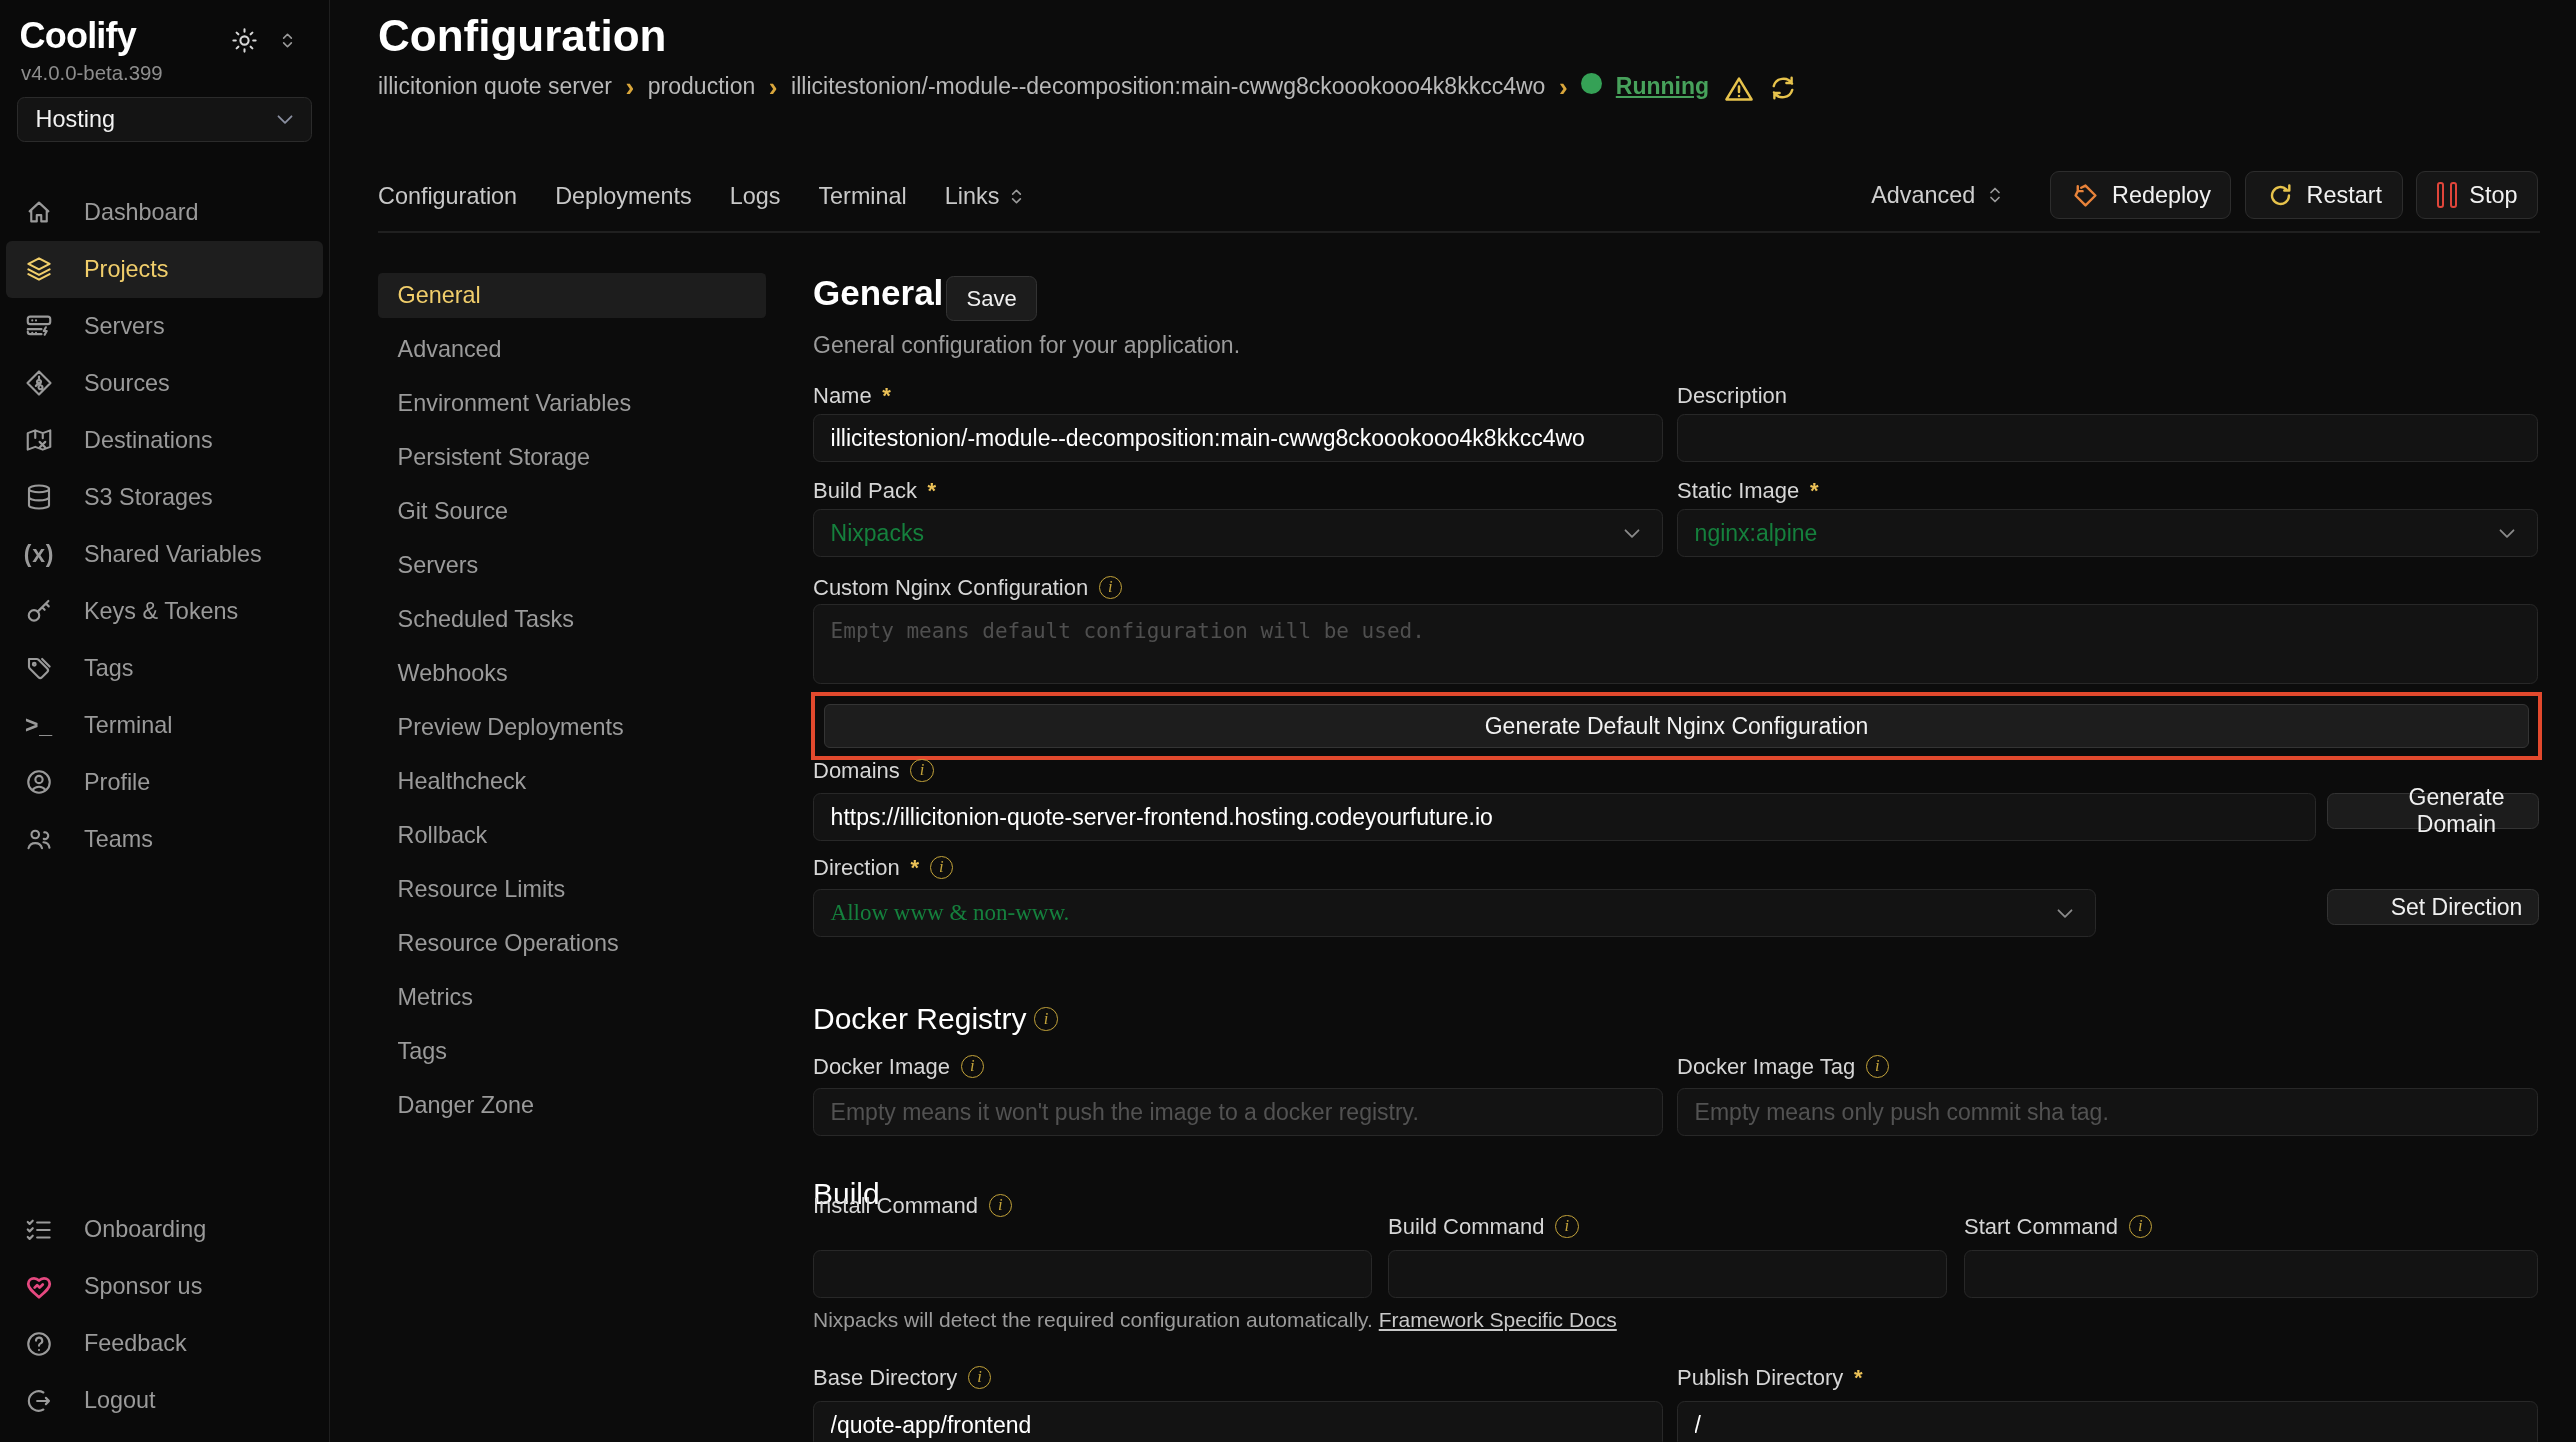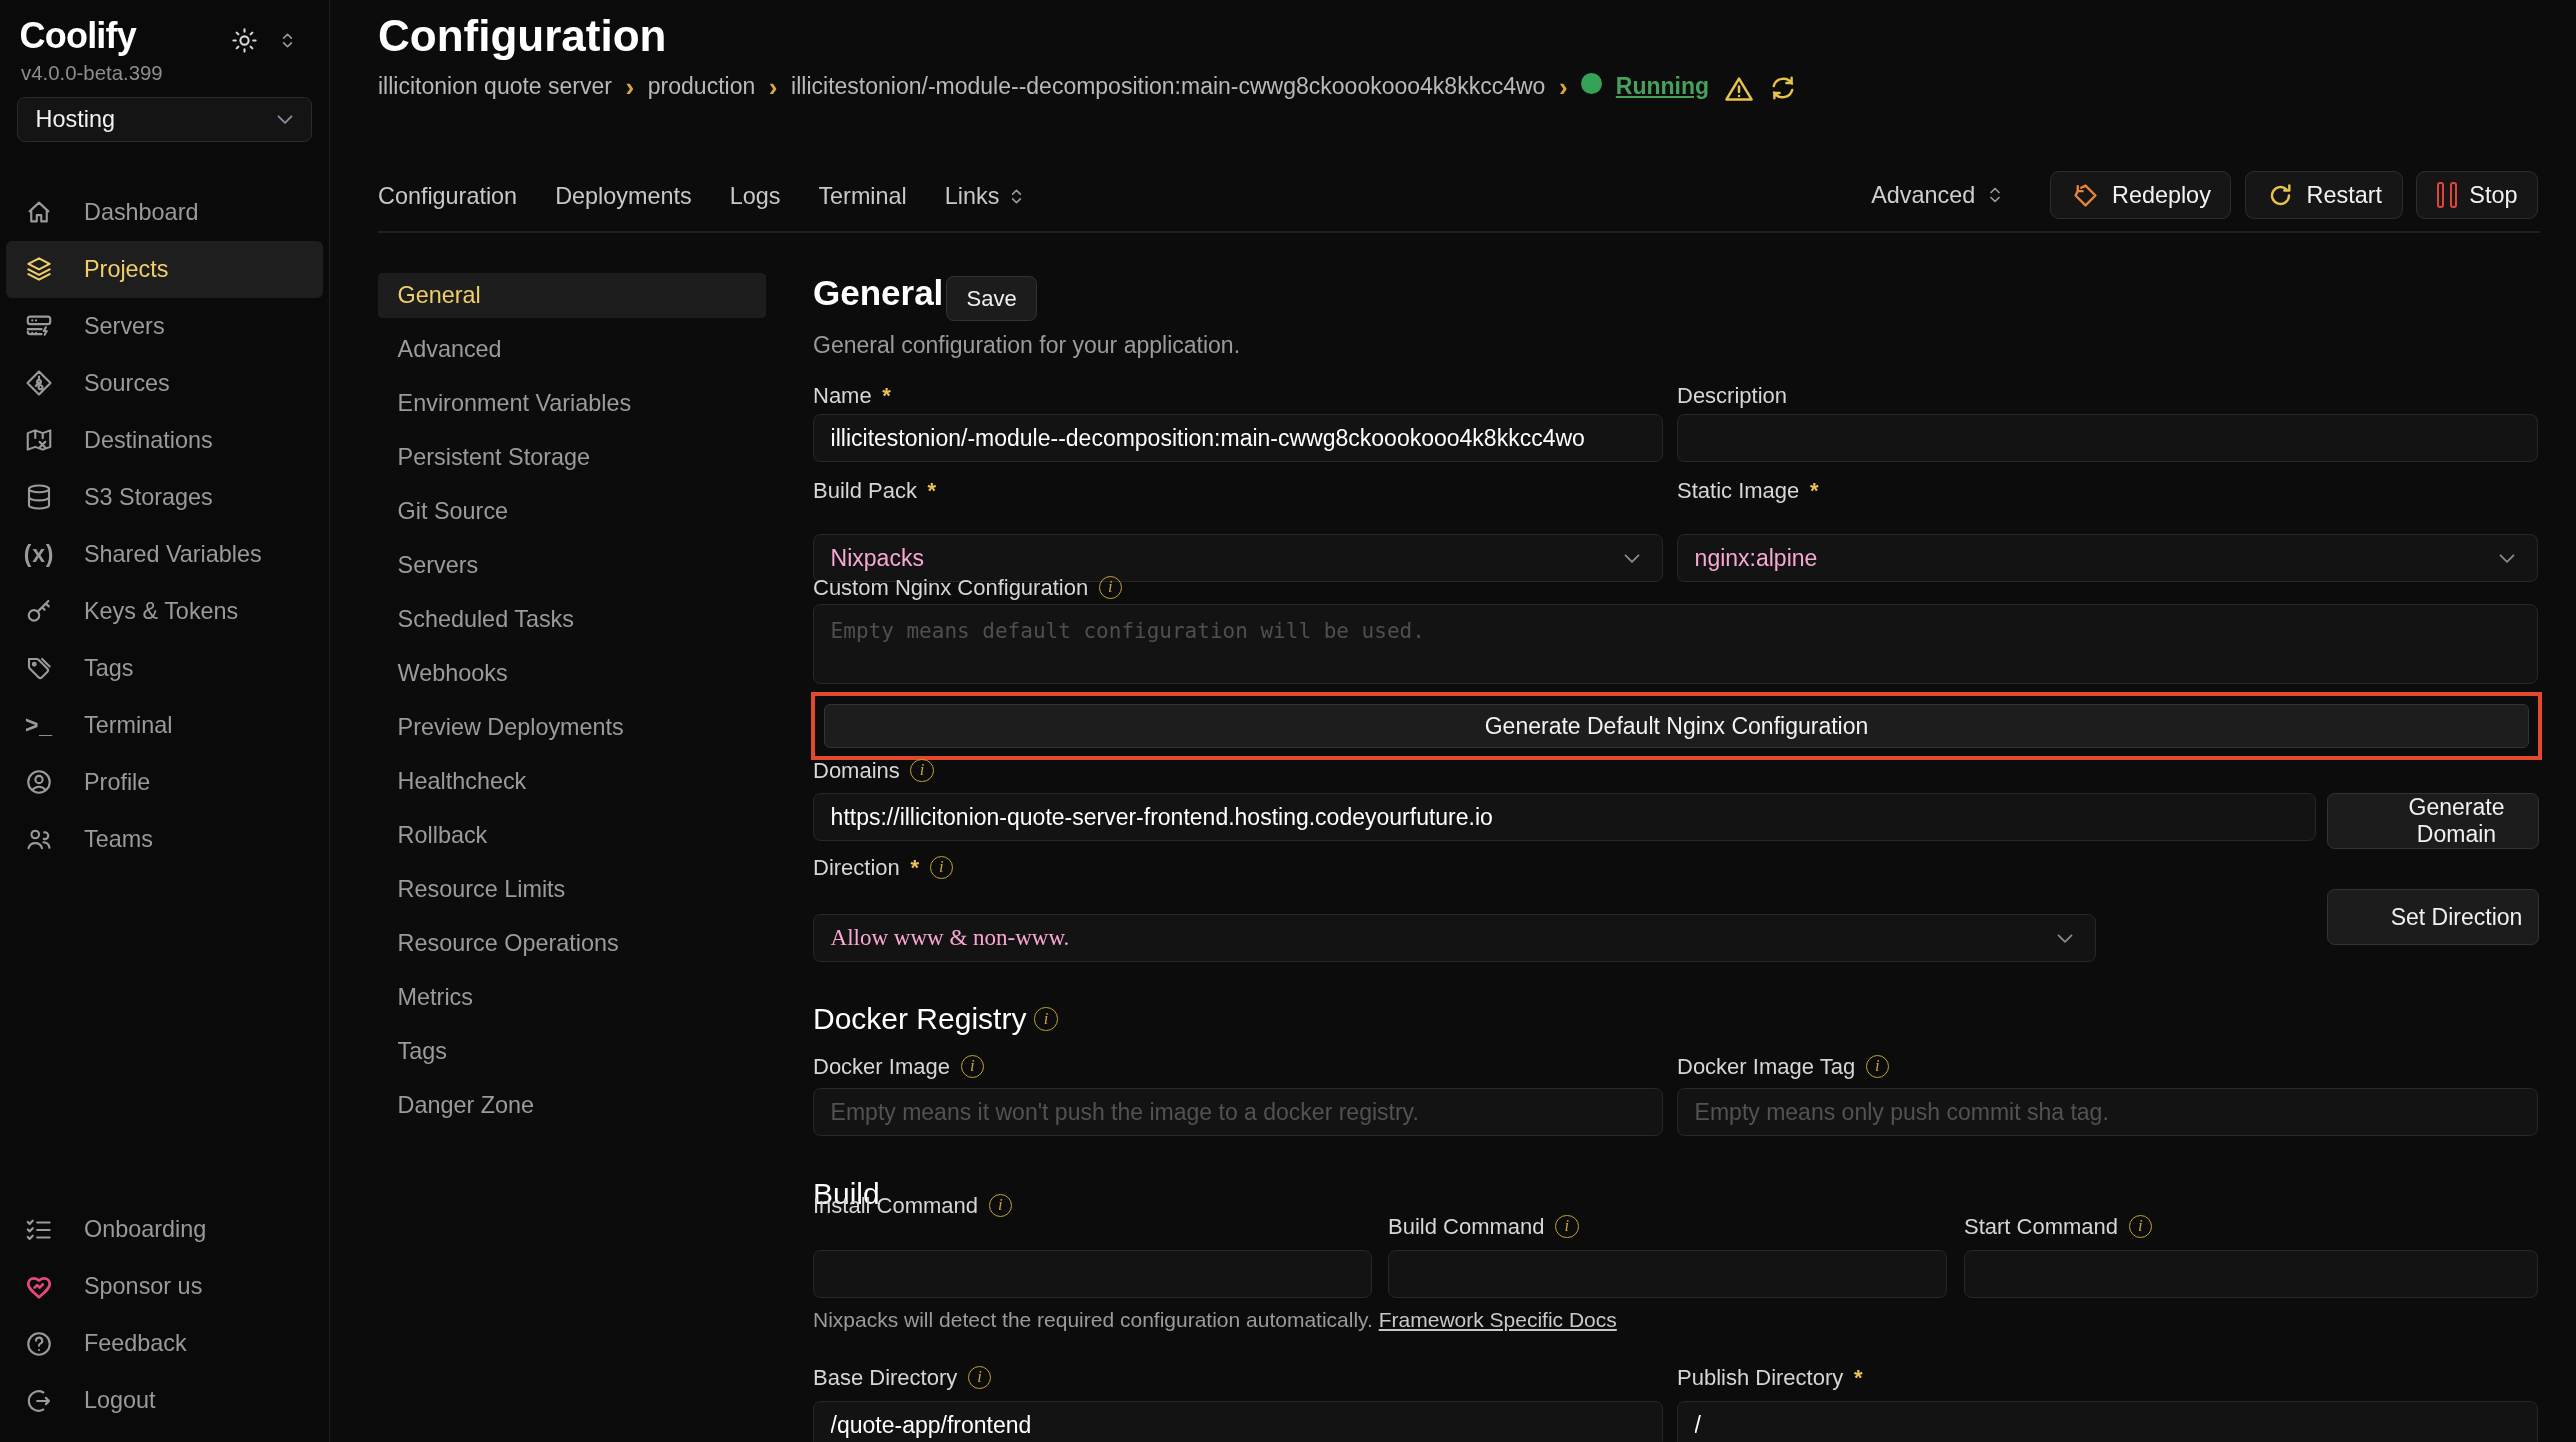--- a/index.html
+++ b/index.html
@@ -79,34 +79,34 @@
   .lbl { position:absolute; display:flex; align-items:center; gap:10.6px; font-size:22px; color:#d6d6d6; height:27px; }
   .req { color:#ecc257; font-weight:bold; }
   .info { width:23.4px; height:23.4px; border:1.5px solid #c3a33a; border-radius:50%; color:#c3a33a;
     font-size:16.6px; display:flex; align-items:center; justify-content:center;
     font-family:"Liberation Serif", serif; font-style:italic; flex:0 0 23.4px; }
 
   .inp { position:absolute; height:48px; background:#131313; border:1.5px solid #282828; border-radius:7.6px;
     padding:0 16.6px; font-size:23px; color:#ffffff; font-family:"Liberation Sans", sans-serif; outline:none; }
   .inp::placeholder { color:#525252; }
   .sel { position:absolute; height:48px; background:#131313; border:1.5px solid #282828; border-radius:7.6px;
-    display:flex; align-items:center; padding:0 16.6px; font-size:23px; color:#f9a8d4; cursor:pointer;margin-top:25px; }
+    display:flex; align-items:center; padding:0 16.6px; font-size:23px; color:#15803d; cursor:pointer; }
   .sel .chev { position:absolute; right:16.6px; width:26px; height:26px; color:#8a8a8a; }
 
   .txtarea { position:absolute; left:813px; top:604px; width:1725px; height:80px; background:#131313;
     border:1.5px solid #282828; border-radius:7.6px; padding:13.6px 16.6px; resize:none;
     font-family:"DejaVu Sans Mono", monospace; font-size:21px; color:#e7e7e7; outline:none; }
   .txtarea::placeholder { color:#4f4f4f; }
 
   .redbox { position:absolute; left:811px; top:692px; width:1731px; height:68px;
     border:4.5px solid #e2492d; display:flex; align-items:center; padding:0 9px; }
   .genbtn { width:100%; height:44px; background:#1d1d1d; border:1.5px solid #343434; border-radius:6px;
     color:#f2f2f2; font-size:23px; display:flex; align-items:center; justify-content:center; cursor:pointer; }
 
-  .sidebtn { position:absolute; height:56px; background:#1c1c1c; border:1.5px solid #333333; border-radius:7.6px;
+  .sidebtn { position:absolute; height:36px; background:#1c1c1c; border:1.5px solid #333333; border-radius:7.6px;
     color:#f0f0f0; font-size:23px; display:flex; align-items:center; justify-content:center; cursor:pointer;padding-left:47px; }
 
   .hint { position:absolute; left:813px; top:1308px; font-size:21px; color:#9b9b9b; }
   .hint a { color:#c9c9c9; text-decoration:underline; cursor:pointer; }
 </style>
 </head>
 <body>
 
 <div class="app">
 

